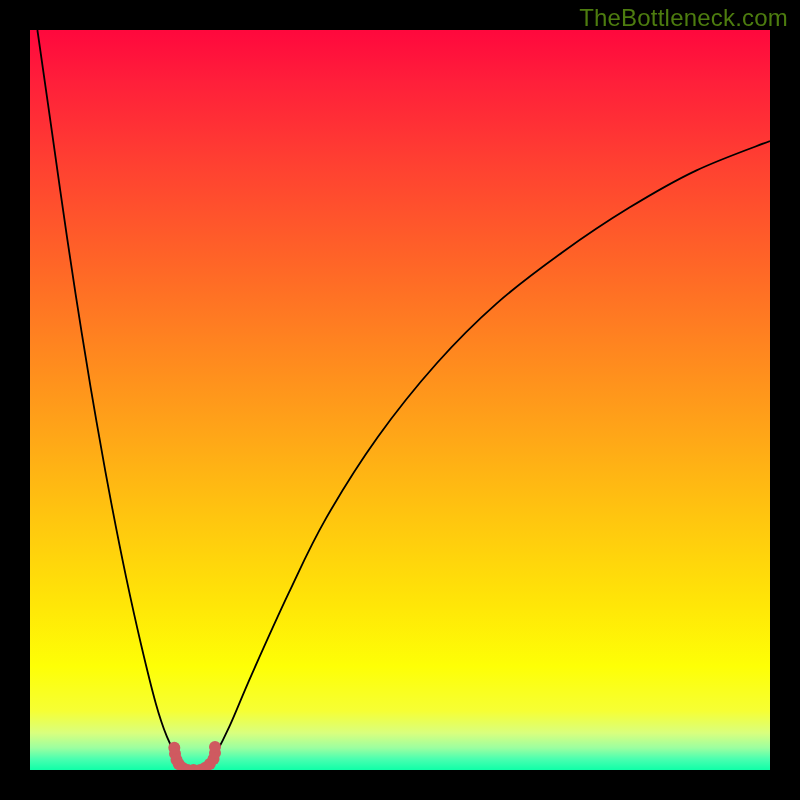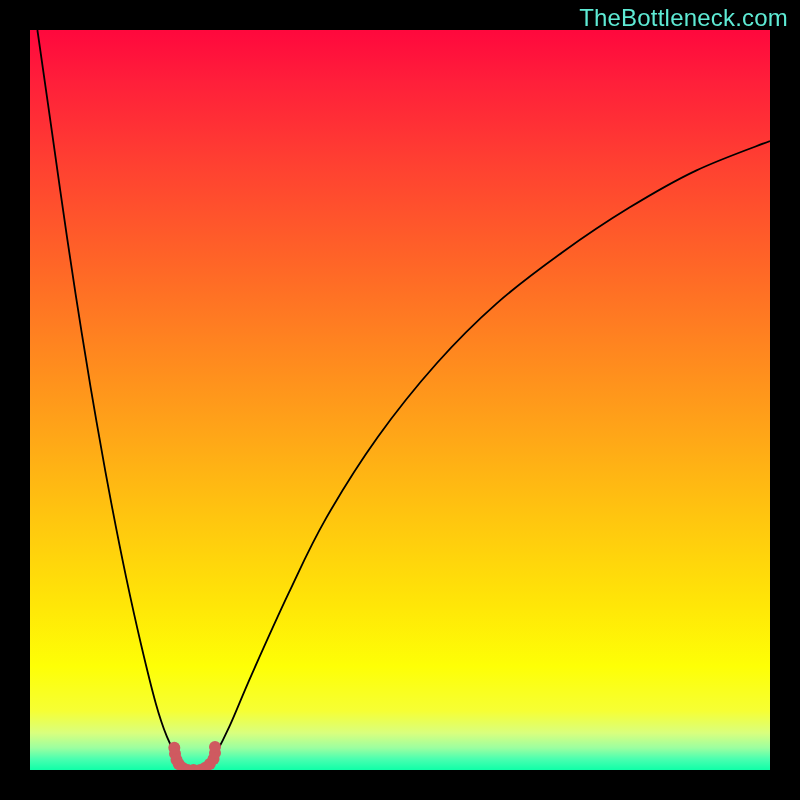--- a/index.html
+++ b/index.html
@@ -20,21 +20,21 @@
       #feff06 86%,
       #f6ff34 92%,
       #d9ff7e 95%,
       #9cffa0 97%,
       #4bffb0 98.5%,
       #10ffa8 100%);
   }
   .attribution {
     position: absolute;
     top: 4px; right: 12px;
-    color: #5eead4;
+    color: #4d7c0f;
     font-size: 24px;
     font-weight: 500;
     letter-spacing: 0.2px;
   }
   svg.curves { position: absolute; left: 0; top: 0; width: 740px; height: 740px; }
 </style>
 </head>
 <body>
 
 <div class="frame">

